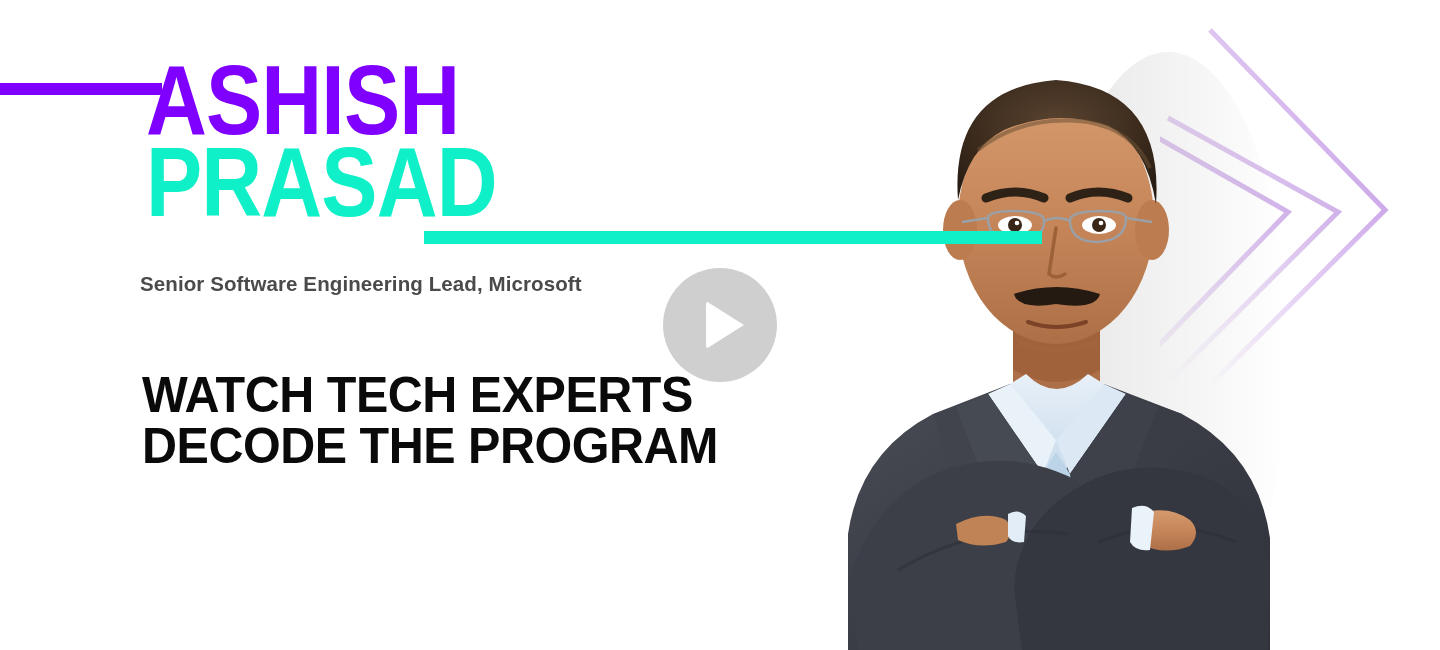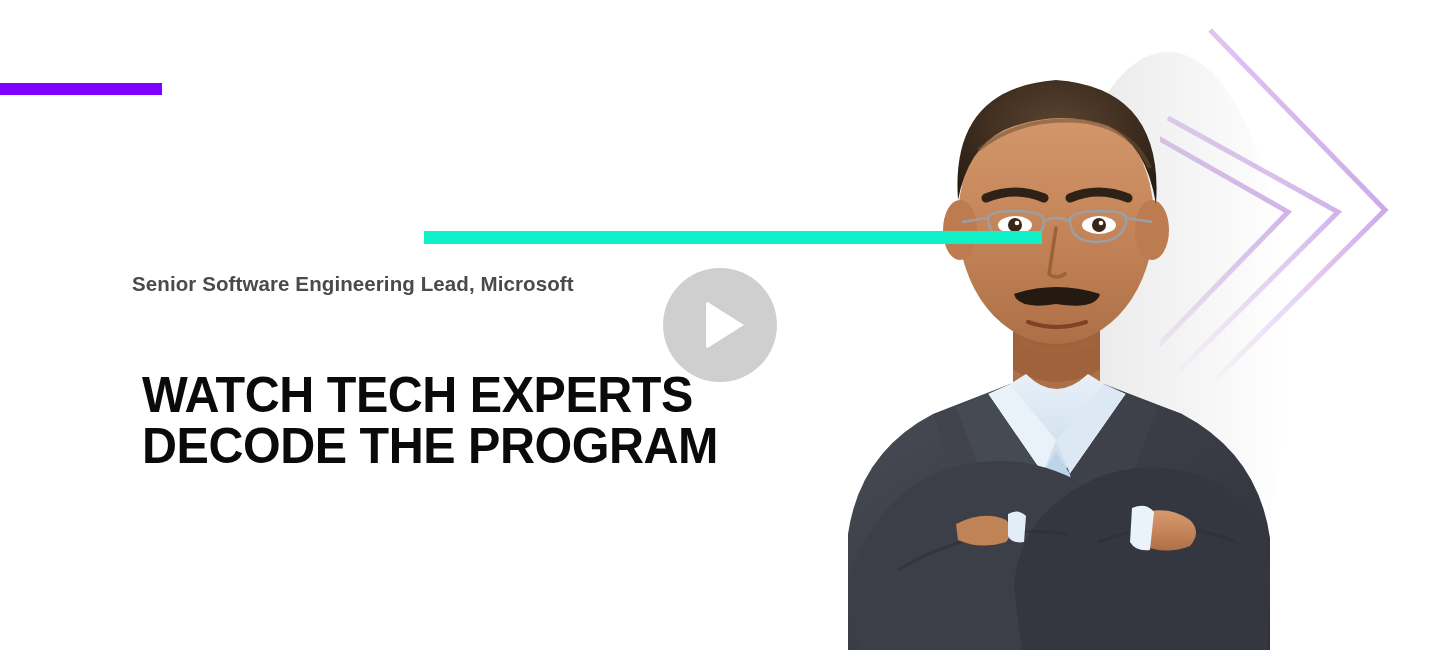--- a/index.html
+++ b/index.html
@@ -76,21 +76,21 @@
     transform: scaleX(0.86);
     transform-origin: left center;
     white-space: nowrap;
   }
   .name-first { color: #8000ff; }
   .name-last  { color: #0ff0c8; margin-top: 6px; }
 
   
   .role {
     position: absolute;
-    left: 132px;
+    left: 140px;
     top: 272px;
     font-size: 20.5px;
     font-weight: 700;
     color: #4a4a4a;
     letter-spacing: 0.1px;
     white-space: nowrap;
   }
 
   
   .headline {
@@ -253,20 +253,24 @@
       <path d="M 176 272 Q 218 258 262 272 Q 258 288 218 282 Q 180 288 176 272 Z" fill="#241a11"></path>
 
       <path d="M 190 300 Q 218 310 248 300" fill="none" stroke="#7d4326" stroke-width="4" stroke-linecap="round"></path>
 
       <path d="M 180 320 Q 218 336 258 320" fill="none" stroke="#a06b42" stroke-width="6" opacity="0.4"></path>
     </svg>
   </div>
 
   <div class="rule-purple"></div>
 
+  <div class="name-block">
+    <span class="name-line name-first">ASHISH</span>
+    <span class="name-line name-last">PRASAD</span>
+  </div>
 
   <div class="rule-teal"></div>
 
   <div class="role">Senior Software Engineering Lead, Microsoft</div>
 
   <div class="headline">
     <span>WATCH TECH EXPERTS</span>
     <span>DECODE THE PROGRAM</span>
   </div>
 

